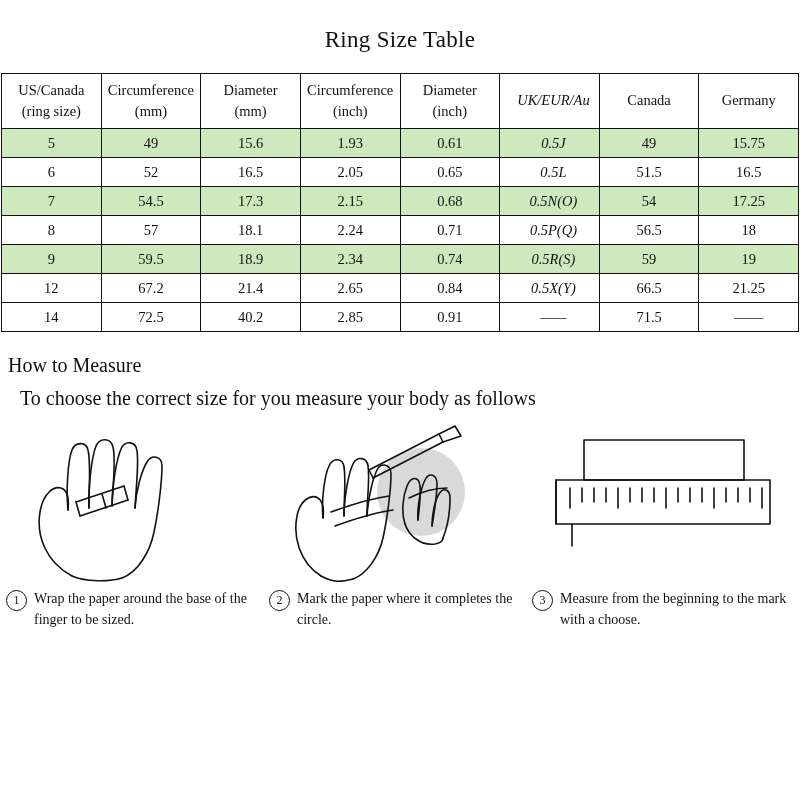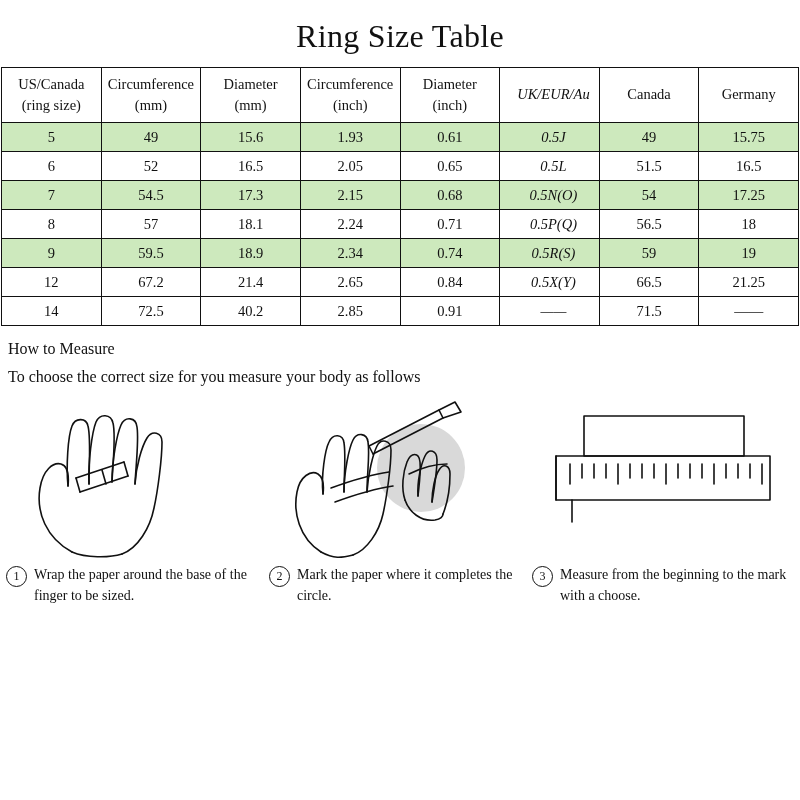--- a/index.html
+++ b/index.html
@@ -15,30 +15,30 @@
     overflow: hidden;
   }
   .page {
     position: relative;
     width: 800px;
     height: 800px;
     box-sizing: border-box;
   }
   .title {
     text-align: center;
-    font-size: 32px;
-    font-family: "Liberation Serif", serif;
-    padding-top: 18px;
+    font-size: 23px;
+    font-family: "Liberation Serif", serif;
+    padding-top: 27px;
     padding-bottom: 12px;
     letter-spacing: 0.3px;
   }
   table.size-table {
     border-collapse: collapse;
     width: 798px;
-    margin: 0 auto;
+    margin: 8px auto;
     table-layout: fixed;
   }
   table.size-table th, table.size-table td {
     border: 1px solid #111111;
     text-align: center;
     font-size: 14.5px;
     font-family: "Liberation Serif", serif;
     font-weight: normal;
     height: 28px;
     padding: 0 2px;
@@ -58,27 +58,27 @@
   }
   th .hdr-line2 {
     display: block;
   }
   .col-uk {
     text-align: left;
     padding-left: 10px !important;
     font-style: italic;
   }
   .how-title {
-    font-size: 16px;
+    font-size: 20px;
     padding: 14px 0 0 8px;
     font-family: "Liberation Serif", serif;
   }
   .how-sub {
-    font-size: 16px;
-    padding: 10px 0 0 8px;
+    font-size: 20px;
+    padding: 10px 0 0 20px;
     font-family: "Liberation Serif", serif;
   }
   .illus {
     display: flex;
     justify-content: space-between;
     padding: 6px 6px 0 6px;
     box-sizing: border-box;
   }
   .illus-cell {
     width: 262px;

